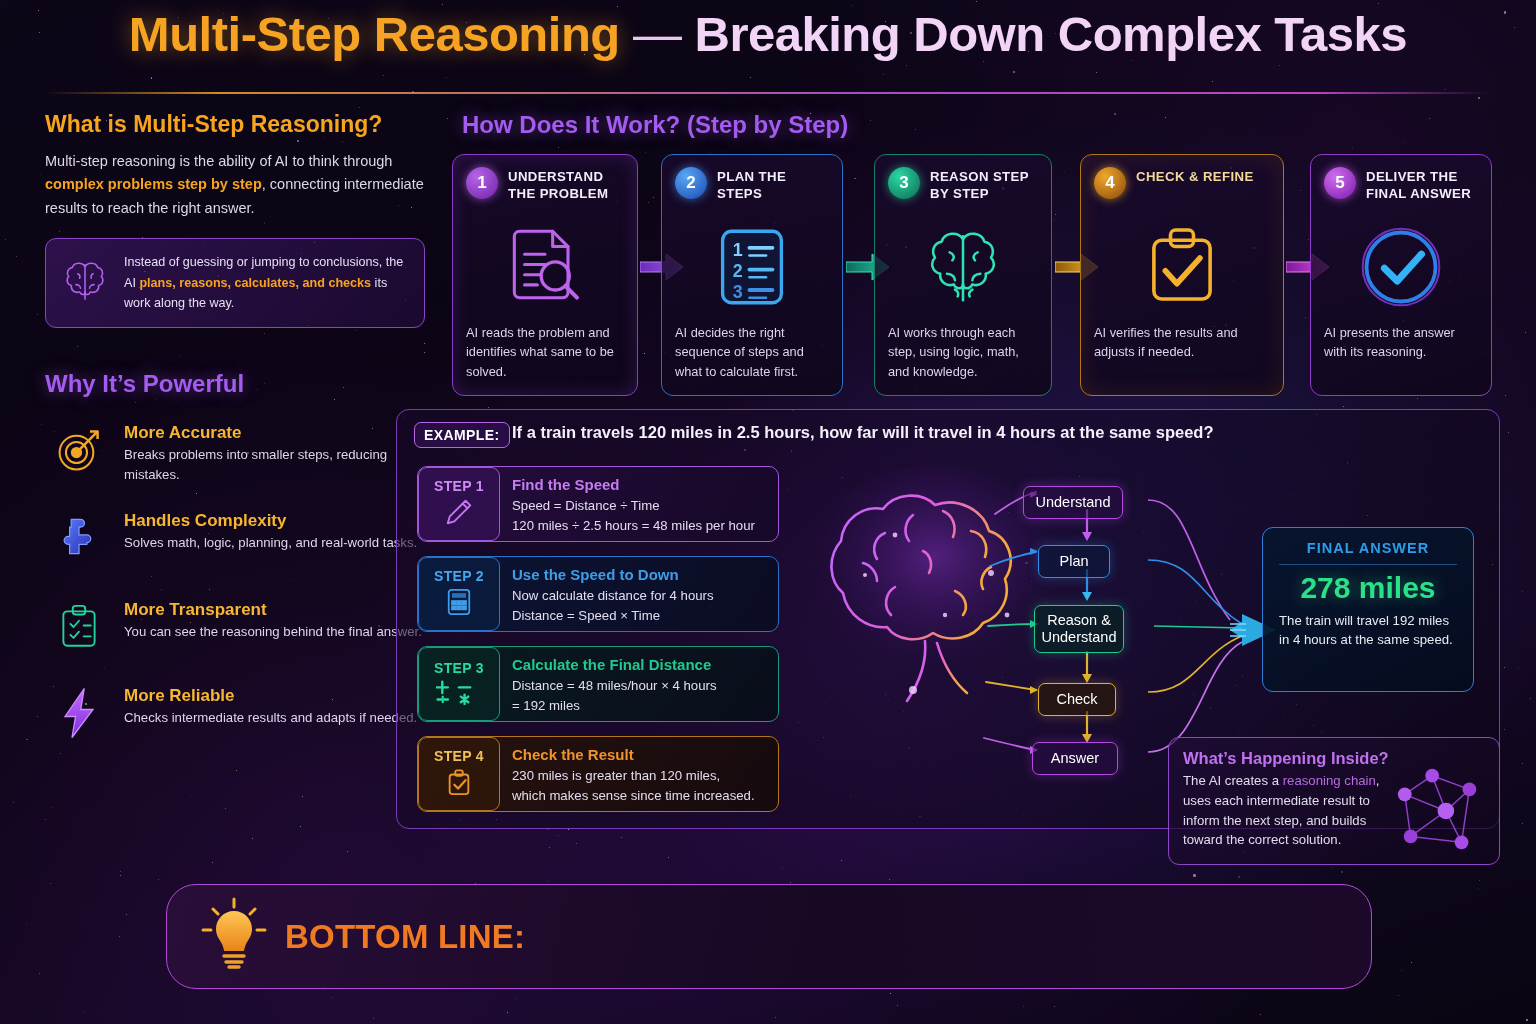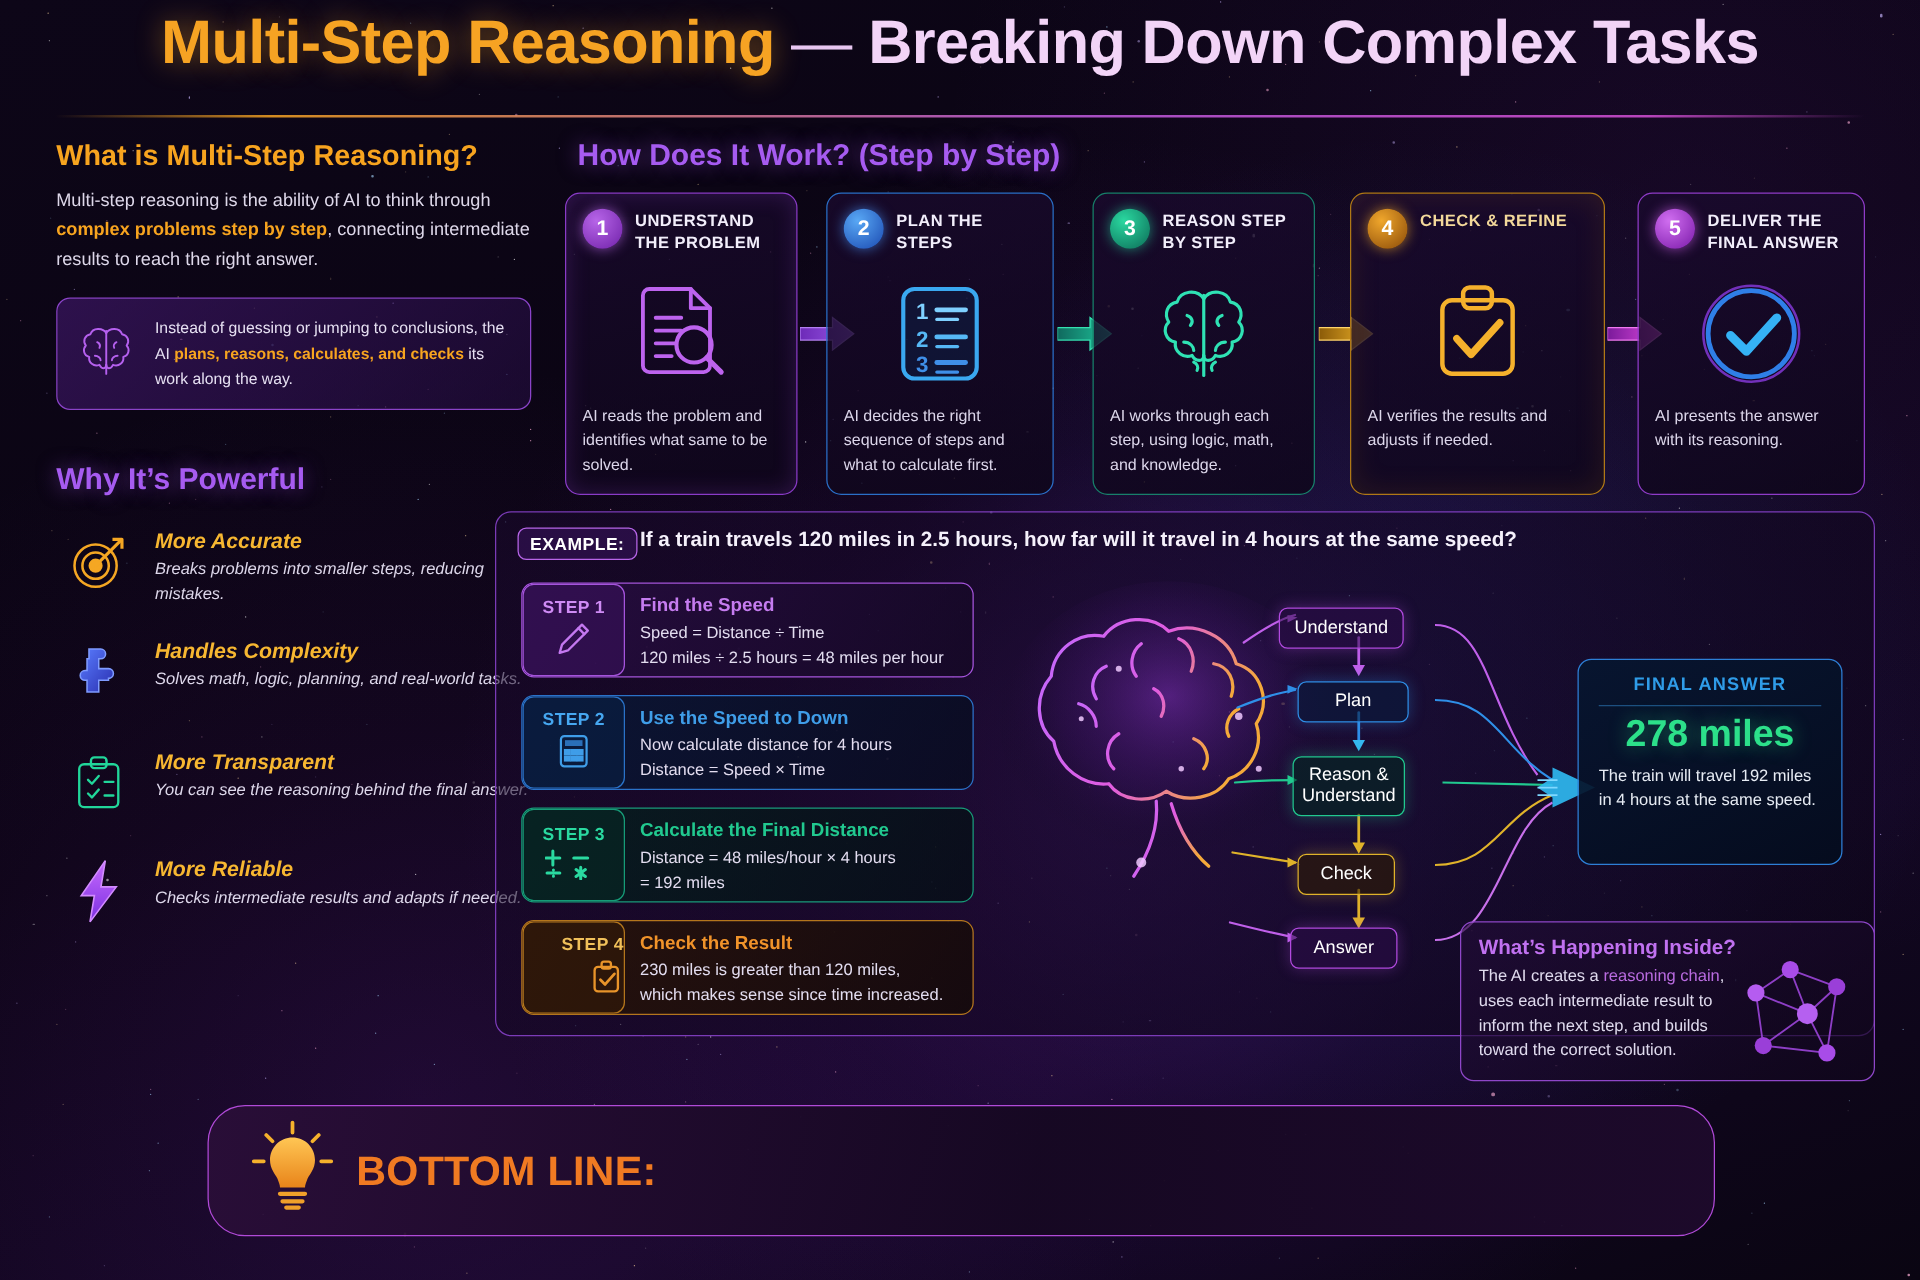--- a/index.html
+++ b/index.html
@@ -53,21 +53,21 @@
     position: absolute; left: 45px; top: 238px; width: 380px; height: 90px;
     border: 1px solid #8a43c8; border-radius: 11px;
     background: linear-gradient(135deg, rgba(66,24,110,.62), rgba(40,14,72,.5));
     display: flex; align-items: center; gap: 10px; padding: 8px 12px 8px 10px;
   }
   #brain-note .txt { font-size: 12.6px; line-height: 1.62; color: #e6e0f2; }
   #brain-note .hl { color: #f7a41f; font-weight: bold; }
 
   #why-head { position: absolute; left: 45px; top: 370px; font-size: 24px; }
 
-  .benefit { position: absolute; left: 48px; width: 390px; display: flex; gap: 14px; align-items: flex-start; font-style: italic; }
+  .benefit { position: absolute; left: 48px; width: 390px; display: flex; gap: 14px; align-items: flex-start; }
   .benefit .bicon { width: 62px; height: 54px; flex: 0 0 62px; display: flex; align-items: center; justify-content: center; }
   .benefit .btitle { font-size: 17px; font-weight: bold; color: #f7b731; margin-bottom: 2px; }
   .benefit .bdesc { font-size: 13.2px; line-height: 1.52; color: #ddd7ea; }
 
   
   #how-head { position: absolute; left: 462px; top: 111px; font-size: 24px; }
   .stepcard {
     position: absolute; top: 154px; height: 242px;
     border-radius: 12px; padding: 10px 13px;
     background: linear-gradient(165deg, rgba(26,10,46,.78), rgba(14,6,26,.82));
@@ -905,21 +905,21 @@
       </span>
     </div>
     <div class="sbody">
       <div class="sh" style="color:#21c98f">Calculate the Final Distance</div>
       <div class="sl">Distance = 48 miles/hour × 4 hours</div>
       <div class="sl">= 192 miles</div>
     </div>
   </div>
 
   <div class="exstep" style="top:736px; height:76px; border:1.2px solid #b4761c; background:linear-gradient(120deg, rgba(44,22,4,.75), rgba(20,10,6,.78));">
-    <div class="sbox" style="border:1.1px solid #b4761c; background:rgba(54,28,6,.5);align-items:flex-end;">
+    <div class="sbox" style="border:1.1px solid #b4761c; background:rgba(54,28,6,.5);">
       <div class="slabel" style="color:#f0c05a">STEP 4</div>
       <span>
         <svg width="28" height="30" viewBox="0 0 30 32" fill="none" stroke="#e8942a" stroke-width="2" stroke-linecap="round" stroke-linejoin="round">
           <rect x="5" y="8" width="20" height="21" rx="3"></rect>
           <rect x="11" y="3.5" width="8" height="6" rx="2"></rect>
           <path d="M10 19l4 4 8-9" stroke-width="2.4"></path>
         </svg>
       </span>
     </div>
     <div class="sbody">
@@ -968,21 +968,21 @@
         <path d="M358 304 C 408 304, 412 215, 452 194" stroke="#c870ea"></path>
       </g>
 
       <g>
         <path d="M452 166 L486 182 L452 198 L452 190 L440 182 L452 174 Z" fill="#2fb8f0" opacity=".92"></path>
         <path d="M440 176h16M440 182h16M440 188h16" stroke="#7fd8ff" stroke-width="1.4"></path>
       </g>
     </svg>
 
     <div class="fnode" style="left:233px; top:38px; width:100px; height:33px; border-color:#b24ae0; background:rgba(44,12,72,.55); box-shadow:0 0 12px rgba(178,74,224,.35);">Understand</div>
-    <div class="fnode" style="left:248px; top:97px; width:89px; height:33px; border-color:#2f8fe8; background:rgba(8,26,60,.6); box-shadow:0 0 12px rgba(47,143,232,.35);">Plan</div>
+    <div class="fnode" style="left:248px; top:97px; width:72px; height:33px; border-color:#2f8fe8; background:rgba(8,26,60,.6); box-shadow:0 0 12px rgba(47,143,232,.35);">Plan</div>
     <div class="fnode" style="left:244px; top:157px; width:90px; height:48px; border-color:#21c98f; background:rgba(4,40,34,.6); box-shadow:0 0 12px rgba(33,201,143,.32); flex-direction:column;">
       <span>Reason &amp;</span>
       <span>Understand</span>
     </div>
     <div class="fnode" style="left:248px; top:235px; width:78px; height:33px; border-color:#e0b32a; background:rgba(46,28,4,.6); box-shadow:0 0 12px rgba(224,179,42,.3);">Check</div>
     <div class="fnode" style="left:242px; top:294px; width:86px; height:33px; border-color:#b24ae0; background:rgba(44,12,72,.55); box-shadow:0 0 12px rgba(178,74,224,.32);">Answer</div>
   </div>
 
   <div id="final-answer">
     <div id="fa-label">FINAL ANSWER</div>

